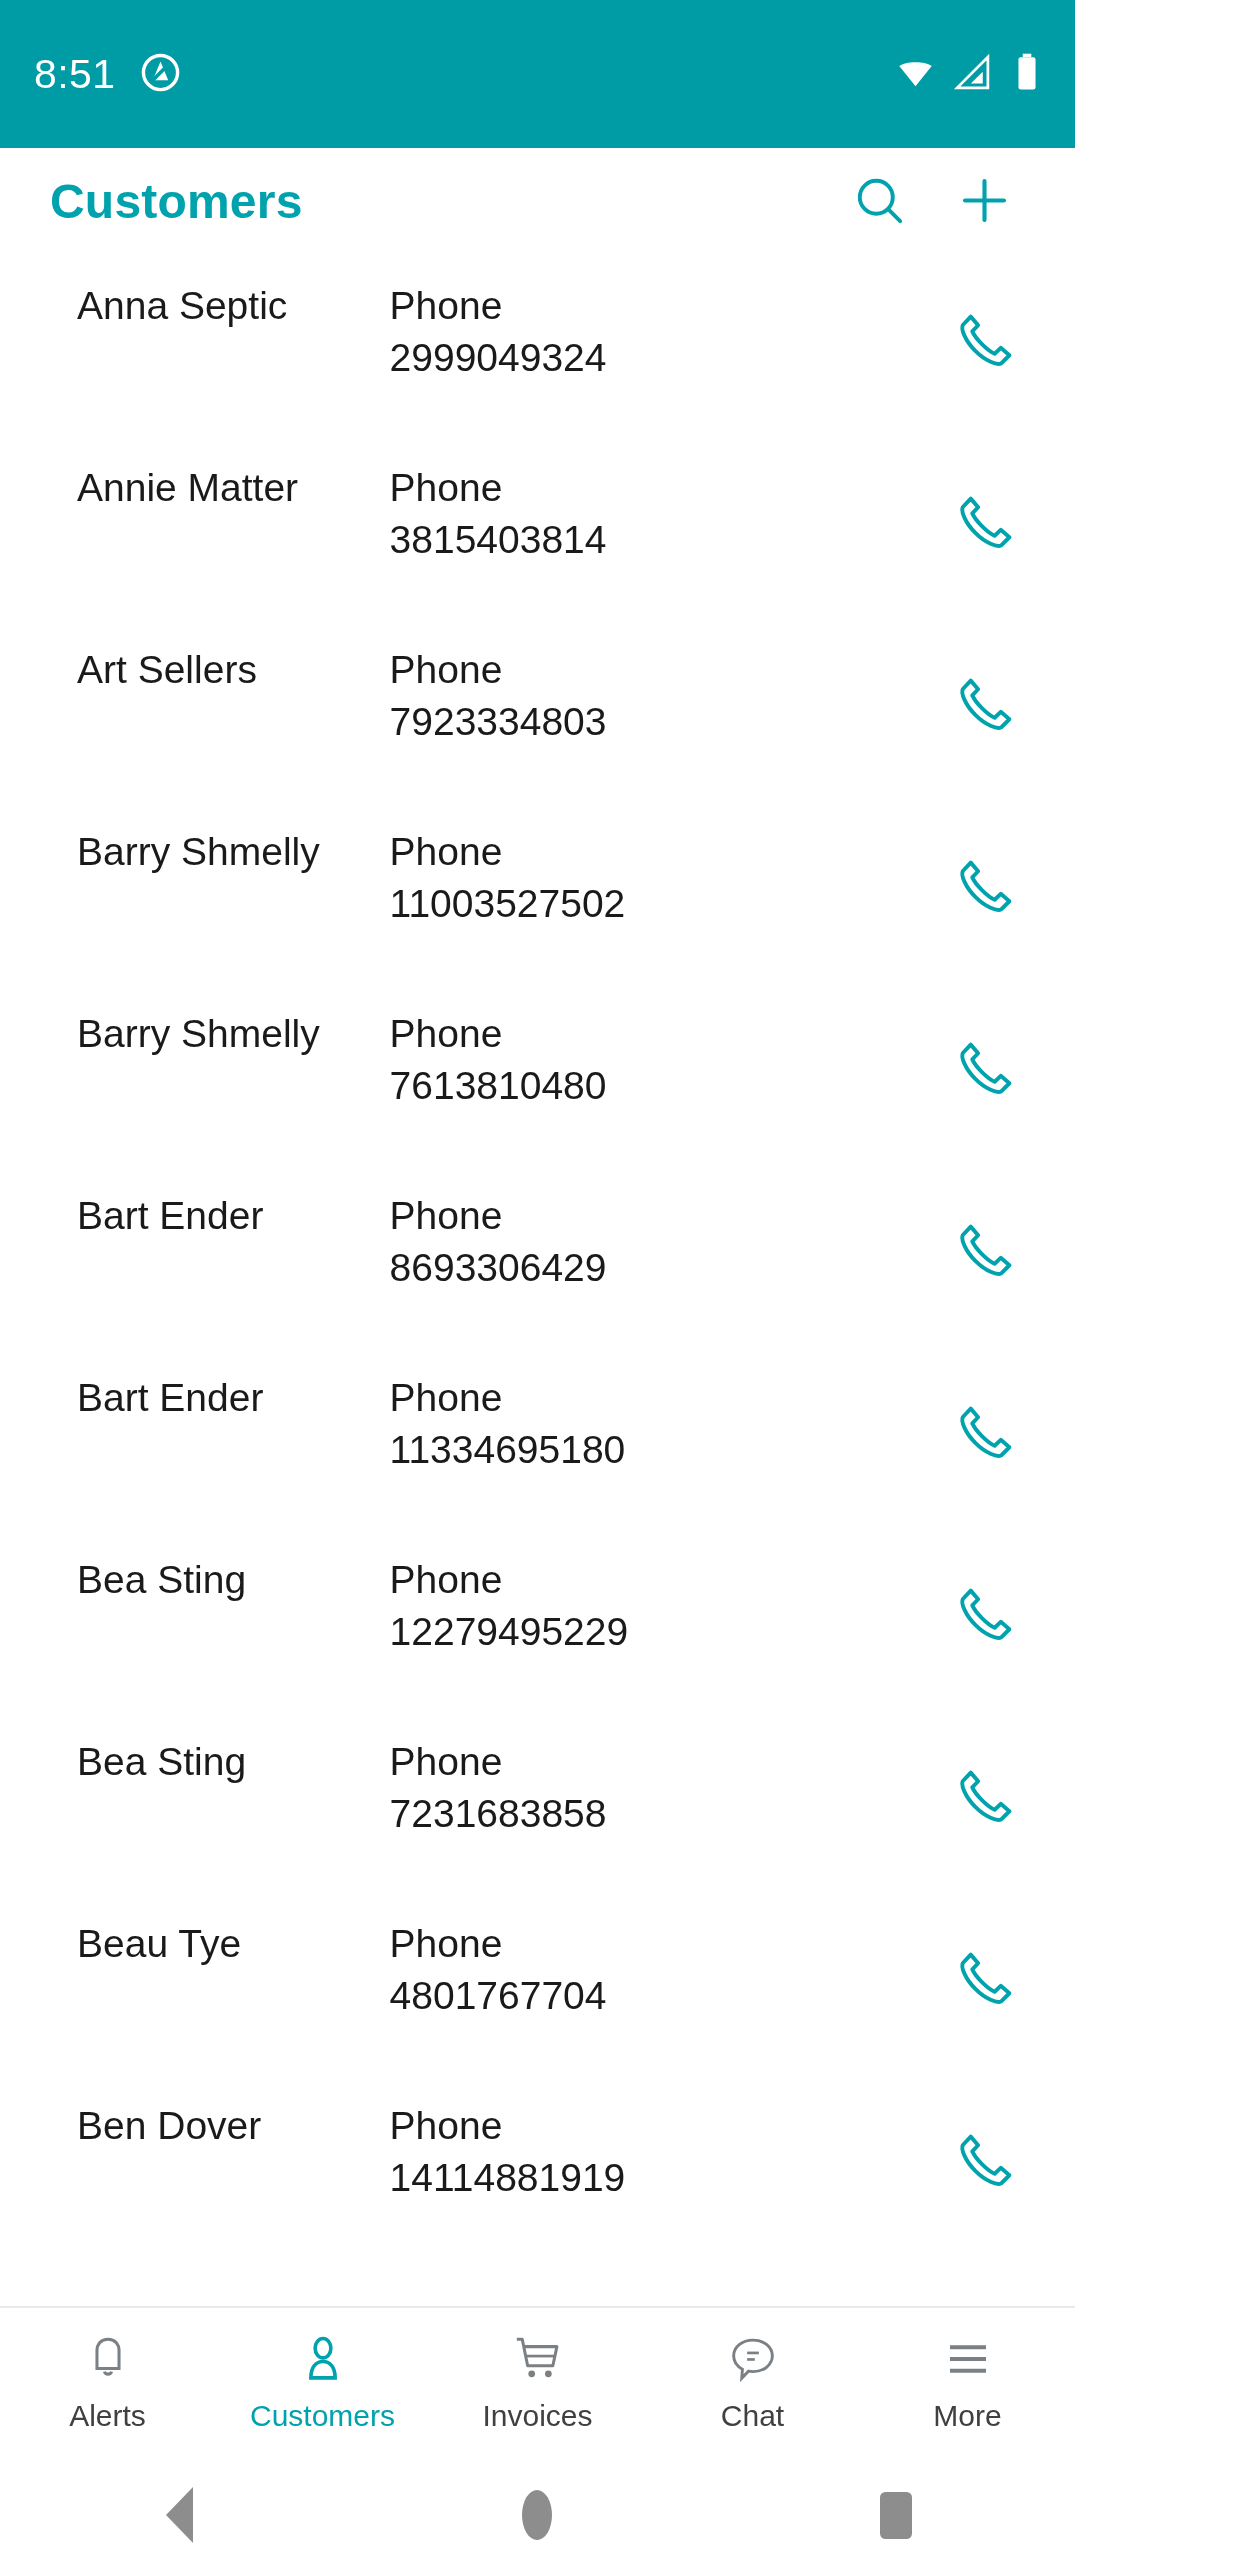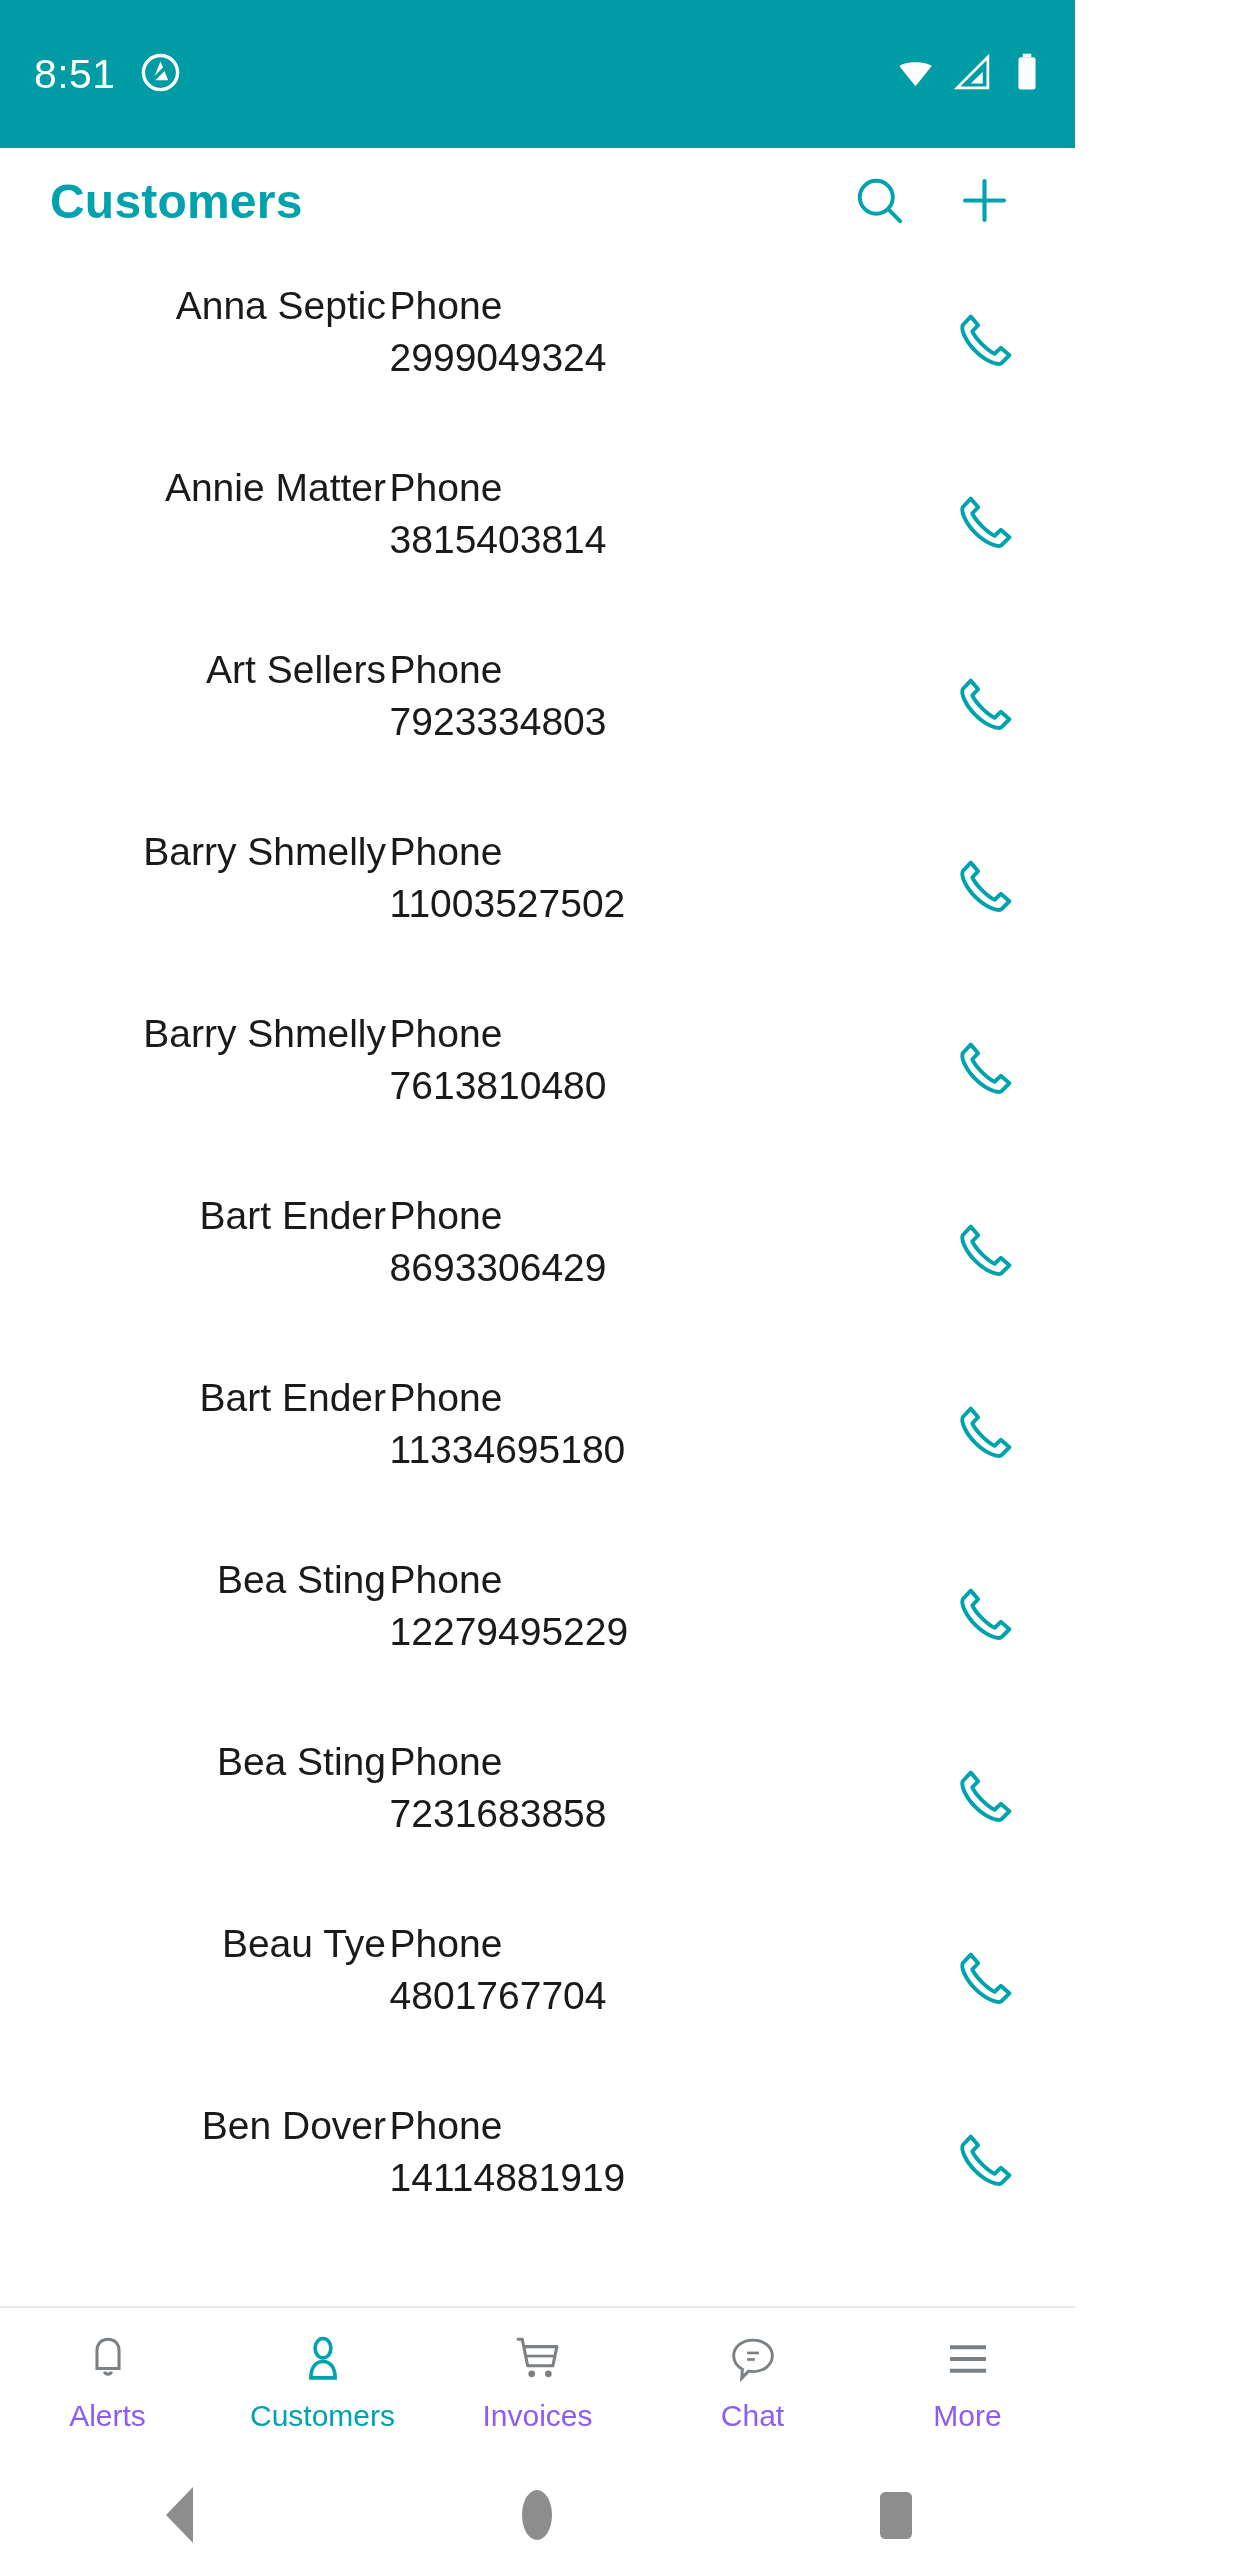--- a/index.html
+++ b/index.html
@@ -43,24 +43,23 @@
   .list-wrap { flex:1 1 auto; position:relative; overflow:hidden; background:#fff; }
   .list { display:block; }
   .row {
     display:flex; align-items:flex-start;
     height:182px;
     padding:25px 0 0 0;
     background:#fff;
   }
   .row-name {
     width:386px; flex:0 0 386px;
-    padding-left:57px;
+    padding-left:77px;
     font-size:39px; color:#1a1a1a; line-height:1.34;
     white-space:nowrap;
-    text-align:right;
   }
   .row-phone {
     flex:1 1 auto;
     padding-left:3.6px;
     font-size:39px; color:#1a1a1a; line-height:1.34;
   }
   .row-phone .lbl { display:block; }
   .row-phone .num { display:block; }
   .row-action {
     width:179px; flex:0 0 179px;
@@ -75,21 +74,21 @@
     border-top:2.7px solid #e8eaec;
     background:#ffffff;
     display:flex; align-items:center;
   }
   .tab {
     flex:1 1 0; height:100%;
     display:flex; flex-direction:column; align-items:center; justify-content:center;
     gap:14.3px; cursor:pointer;
   }
   .tab-icon { height:55px; display:flex; align-items:center; justify-content:center; }
-  .tab-label { font-size:30px; color:#8b5cf6; line-height:1; }
+  .tab-label { font-size:30px; color:#404040; line-height:1; }
   .tab.active .tab-label { color:#00A3AD; }
 
   
   .navbar {
     flex:0 0 122px; height:122px;
     background:#ffffff;
     display:flex; align-items:center;
   }
   .nav-btn { flex:1 1 0; display:flex; align-items:center; justify-content:center; cursor:pointer; }
   .nav-back { width:0; height:0; border-top:28px solid transparent; border-bottom:28px solid transparent; border-right:27px solid #8d8d8d; }

